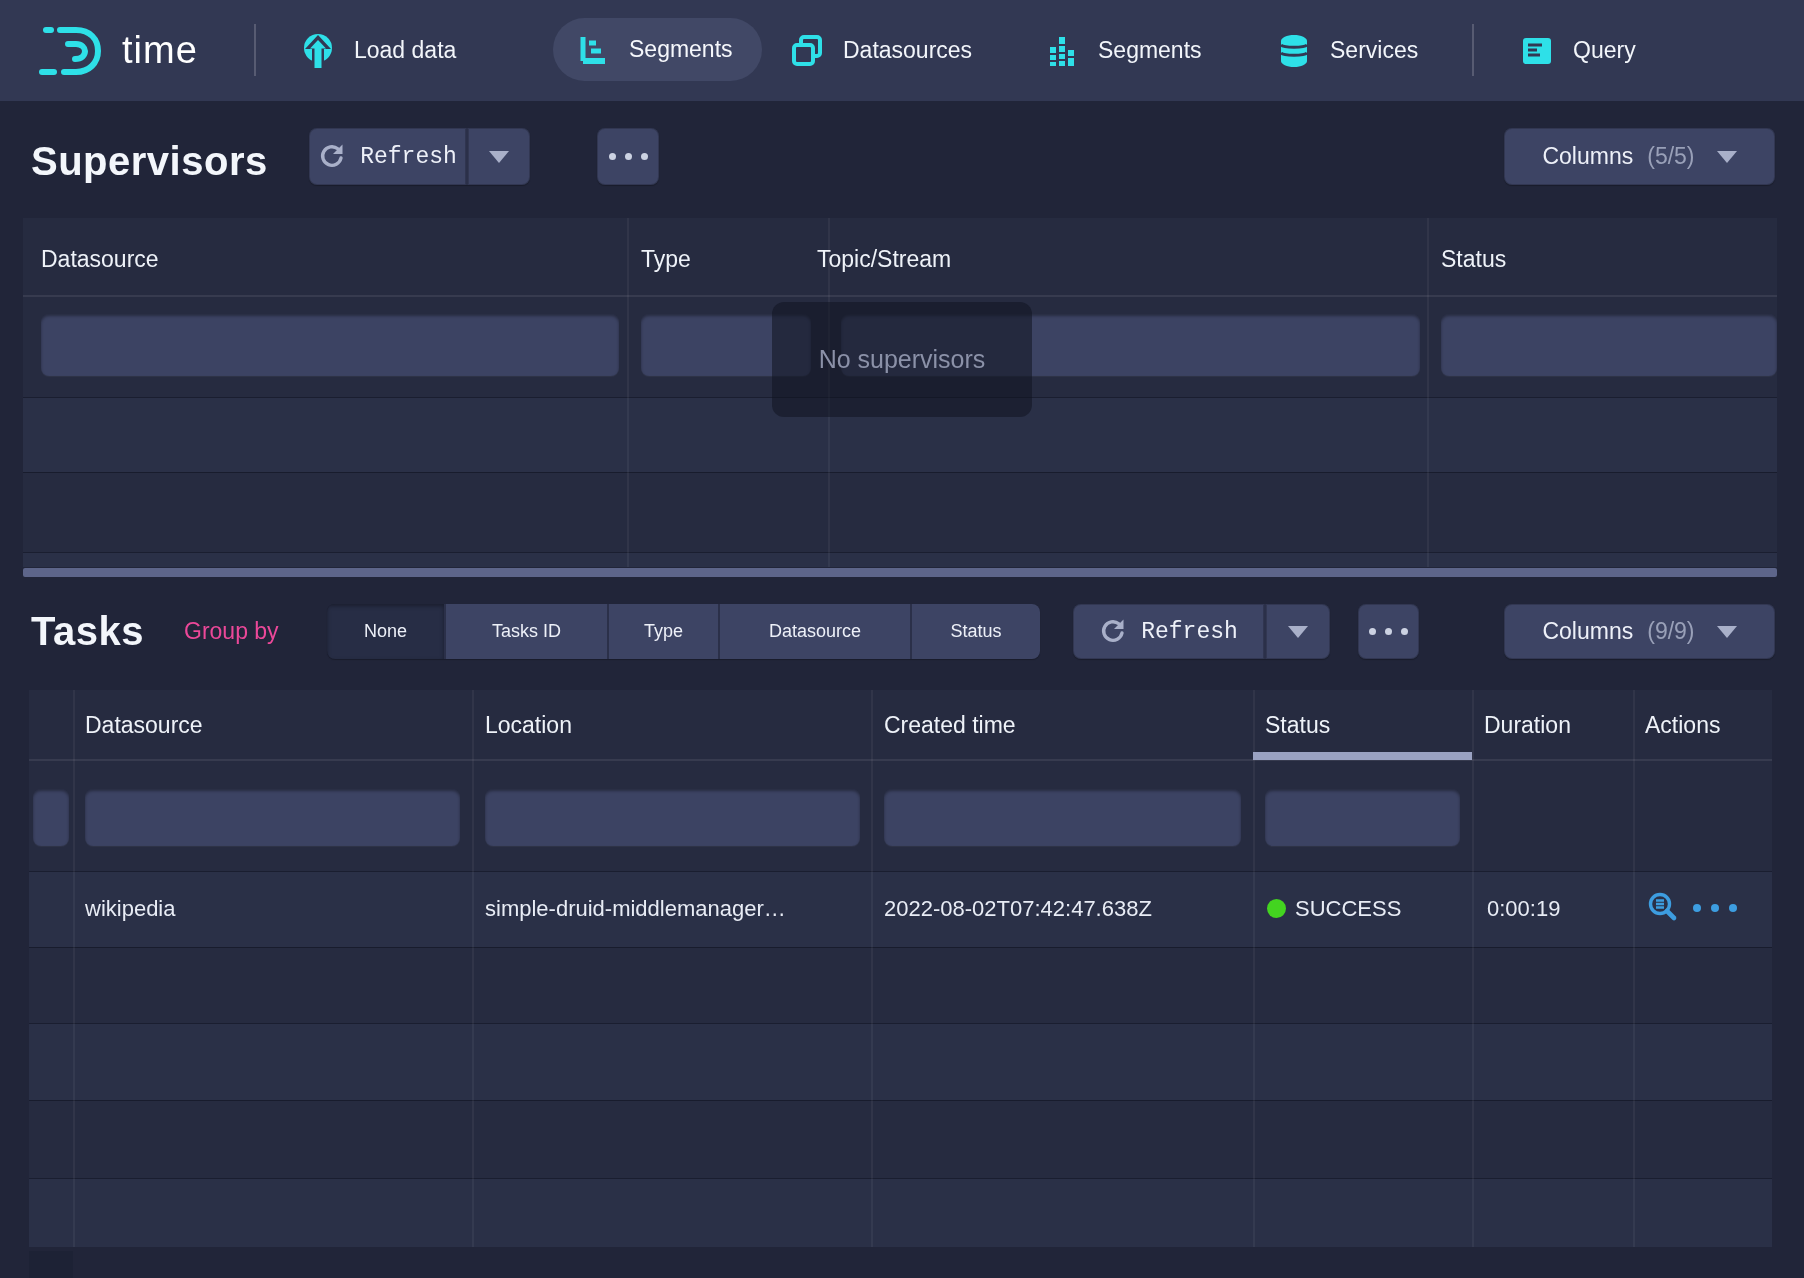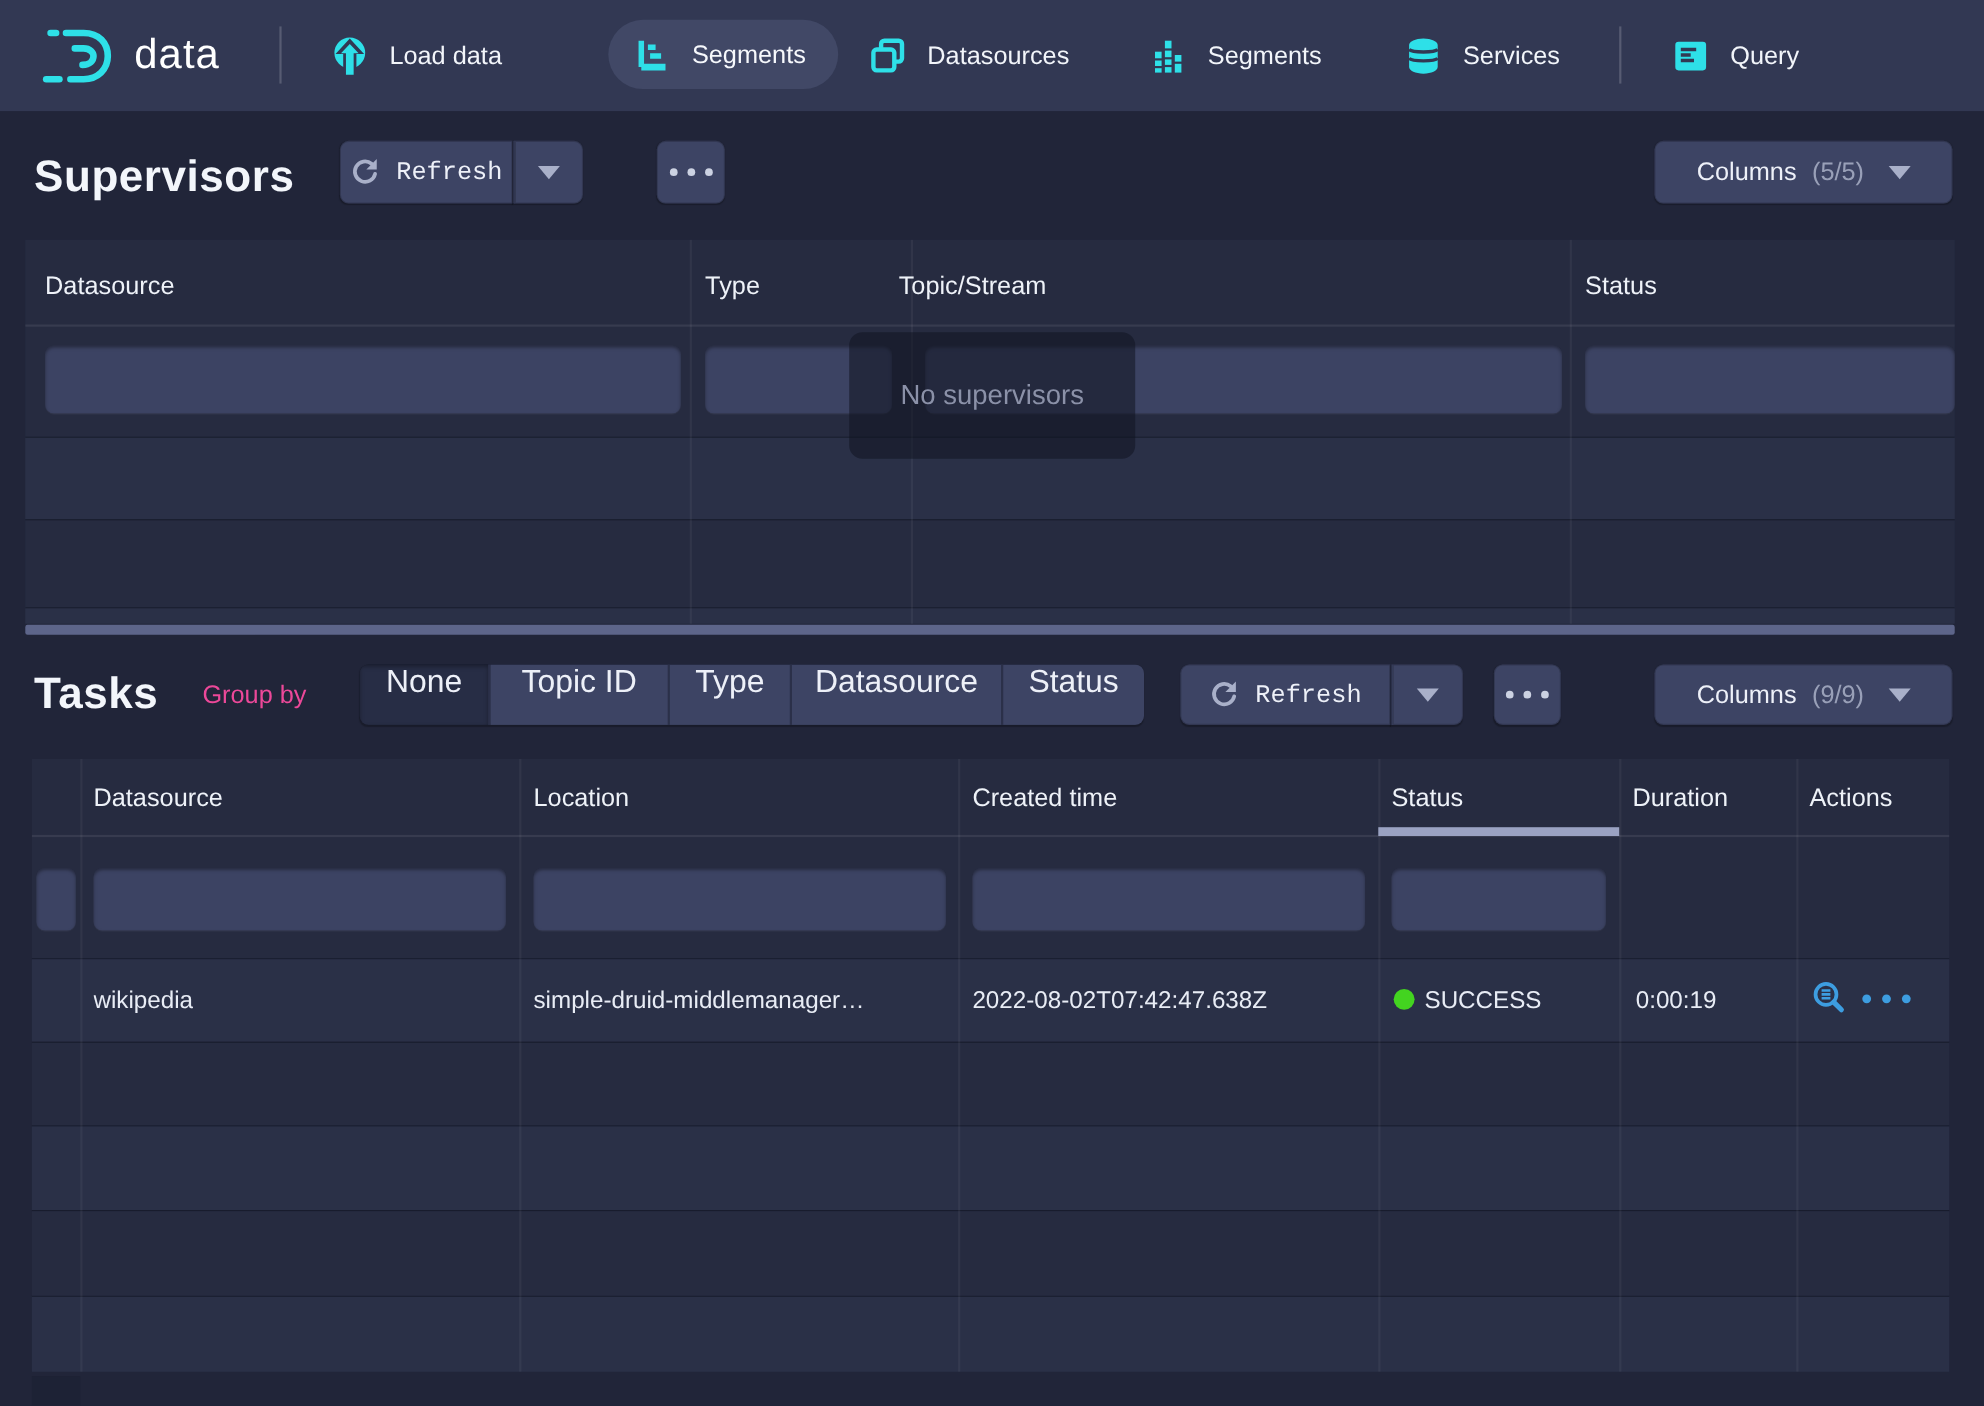--- a/index.html
+++ b/index.html
@@ -19,21 +19,21 @@
   .sec-title { position:absolute; font-size:40px; font-weight:600; color:#f3f6fb; letter-spacing:0.5px; }
   .btn { position:absolute; background:#3d4464; border-radius:8px; display:flex; align-items:center; justify-content:center; gap:14px; color:#edf0f8; font-size:23px; cursor:pointer; box-shadow:inset 0 0 0 1px rgba(0,0,0,0.18), 0 1px 1px rgba(0,0,0,0.25); }
   .btn .muted { color:#99a0b8; }
   .split-main { border-radius:8px 0 0 8px;font-family:Liberation Mono, monospace; }
   .split-caret { border-radius:0 8px 8px 0; border-left:2px solid #2b3049; }
   .caret { width:0; height:0; border-left:10px solid transparent; border-right:10px solid transparent; border-top:12px solid #a9b0c9; }
   .dots { display:flex; gap:9px; align-items:center; }
   .dots i { width:7px; height:7px; border-radius:50%; background:#ccd2e2; }
   .groupby-label { position:absolute; font-size:23px; color:#ec4899; }
   .seg-group { position:absolute; display:flex; border-radius:8px; overflow:hidden; box-shadow:inset 0 0 0 1px rgba(0,0,0,0.18), 0 1px 1px rgba(0,0,0,0.25); }
-  .seg { height:55px; display:flex; align-items:flex-start; justify-content:center; background:#3d4464; color:#edf0f8; font-size:29px; border-right:2px solid #2b3049; cursor:pointer; }
+  .seg { height:55px; display:flex; align-items:center; justify-content:center; background:#3d4464; color:#edf0f8; font-size:18px; border-right:2px solid #2b3049; cursor:pointer; }
   .seg:last-child { border-right:none; }
   .seg.active { background:#272d45; box-shadow:inset 0 2px 4px rgba(0,0,0,0.35); }
 
   
   .panel { position:absolute; background:#262b40; }
   .hdr { position:absolute; font-size:23px; color:#eef2f8; }
   .vline { position:absolute; width:2px; background:rgba(255,255,255,0.05); }
   .hline { position:absolute; height:1px; background:rgba(13,17,29,0.55); }
   .hdr-underline-soft { position:absolute; height:2px; background:rgba(255,255,255,0.08); }
   .stripe { position:absolute; background:#2a3047; }
@@ -55,21 +55,21 @@
   <header class="navbar">
 
     <svg class="abs" style="left:38px;top:24px" width="76" height="54" viewBox="0 0 76 54">
       <g fill="none" stroke="#2ee0e8" stroke-width="6" stroke-linecap="round">
         <path d="M22 6 h16 c14 0 22 9 22 21 c0 12 -9 21 -22 21 h-12"></path>
         <path d="M30 20 h8 c6 0 9 4 9 7 c0 4 -3 8 -10 8"></path>
         <path d="M8 6 h5"></path>
         <path d="M4 48 h12"></path>
       </g>
     </svg>
-    <div class="brand-text">data</div>
+    <div class="brand-text">time</div>
 
     <div class="nav-divider" style="left:254px"></div>
 
     <div class="nav-item" style="left:300px">
       <svg width="36" height="38" viewBox="0 0 36 38">
         <circle cx="18" cy="16" r="14" fill="#2ee0e8"></circle>
         <path d="M18 3 L31 17 H24 V32 H12 V17 H5 Z" fill="#323853"></path>
         <path d="M18 8 L26 16.5 H21.5 V36 H14.5 V16.5 H10 Z" fill="#2ee0e8"></path>
       </svg>
       <span>Load data</span>
@@ -185,21 +185,21 @@
   <div class="scrollbar-h" style="left:23px;top:568px;width:1754px"></div>
 
   <div class="sec-title" style="left:31px;top:609px">Tasks</div>
   <div class="groupby-label" style="left:184px;top:618px">Group by</div>
 
   <div class="seg-group" style="left:327px;top:604px">
     <div class="seg active" style="width:119px">
         <span>None</span>
       </div>
     <div class="seg" style="width:163px">
-        <span>Topic ID</span>
+        <span>Tasks ID</span>
       </div>
     <div class="seg" style="width:111px">
         <span>Type</span>
       </div>
     <div class="seg" style="width:192px">
         <span>Datasource</span>
       </div>
     <div class="seg" style="width:128px">
         <span>Status</span>
       </div>

